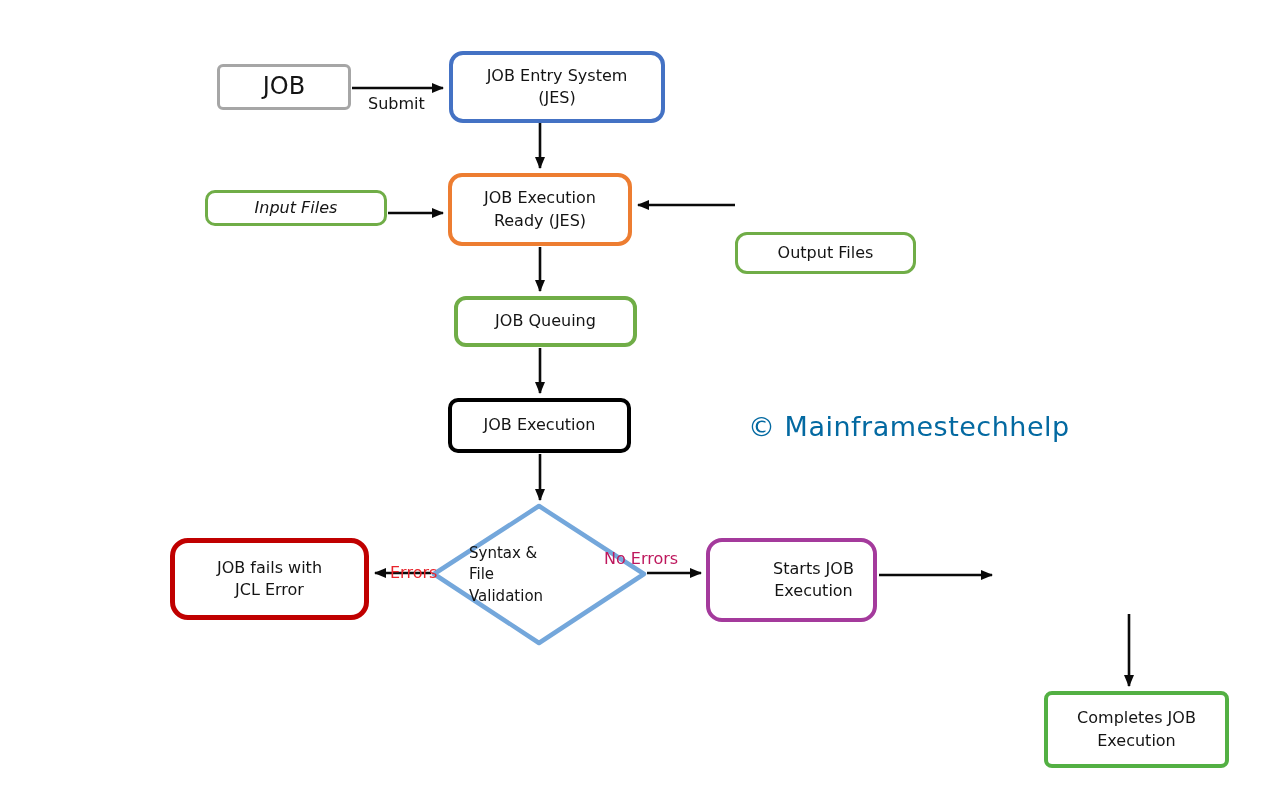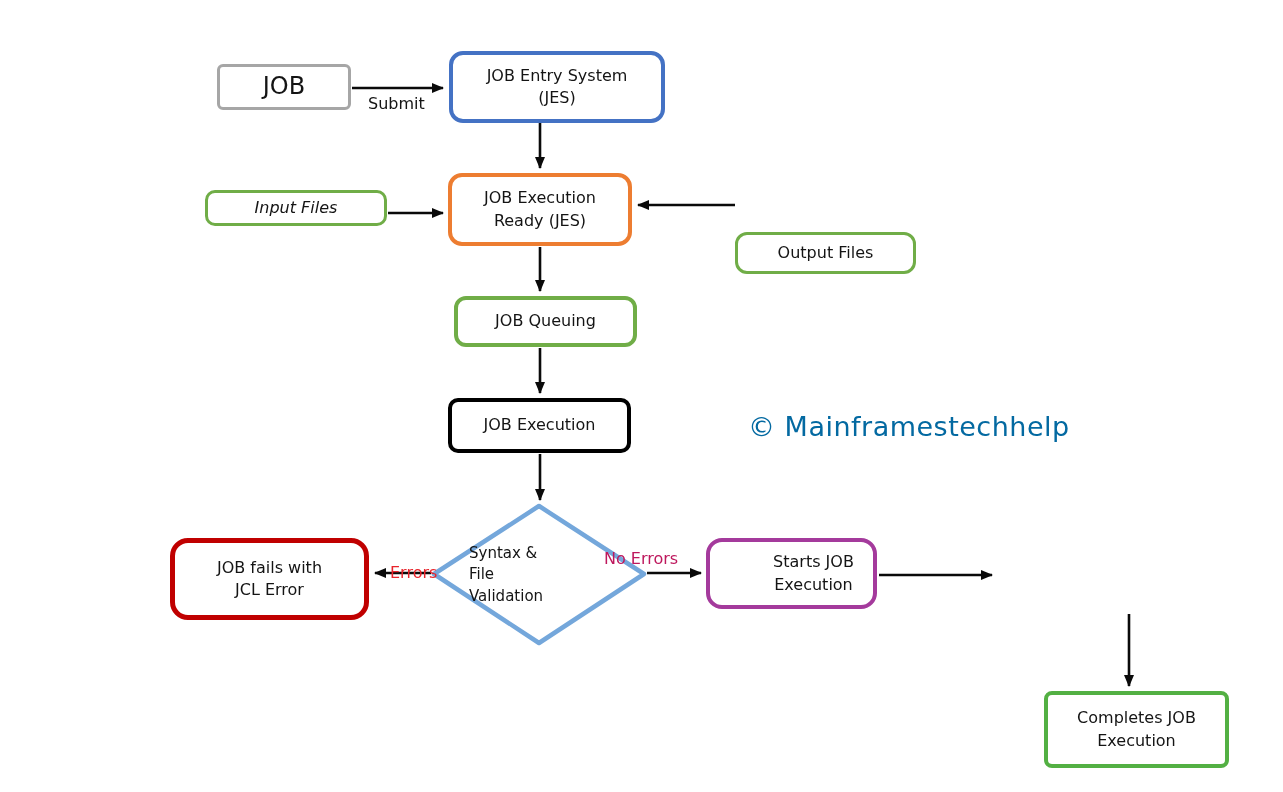--- a/index.html
+++ b/index.html
@@ -120,21 +120,21 @@
 
   <div class="node" style="left:448px;top:398px;width:183px;height:55px;border-color:#000000;border-width:4.5px;border-radius:10px;">
     <span class="node-label">JOB Execution</span>
   </div>
 
   <div class="node" style="left:170px;top:538px;width:199px;height:82px;border-color:#C00000;border-width:5px;border-radius:18px;">
     <span class="node-label">JOB fails with
 JCL Error</span>
   </div>
 
-  <div class="node" style="left:706px;top:538px;width:171px;height:71px;border-color:#A43A9C;border-width:4.5px;border-radius:16px;padding-left:44px;">
+  <div class="node" style="left:706px;top:538px;width:171px;height:84px;border-color:#A43A9C;border-width:4.5px;border-radius:16px;padding-left:44px;">
     <span class="node-label">Starts JOB
 Execution</span>
   </div>
 
 
   <div class="node" style="left:1044px;top:691px;width:185px;height:77px;border-color:#53B043;border-width:4.5px;border-radius:8px;">
     <span class="node-label">Completes JOB
 Execution</span>
   </div>
 

